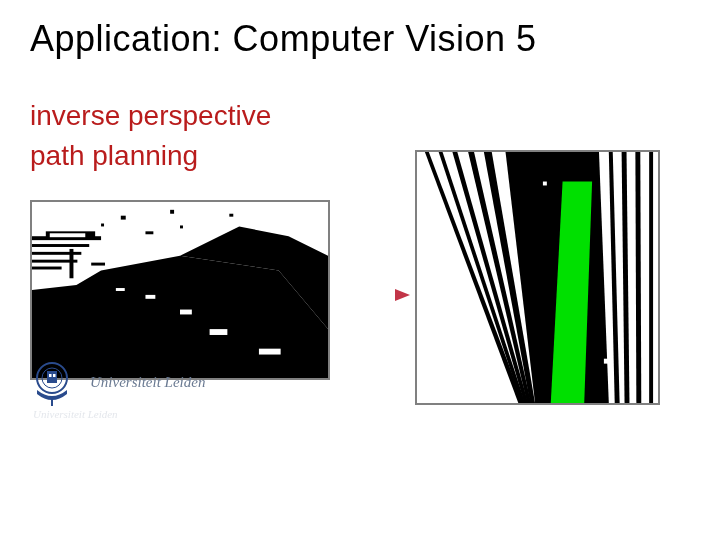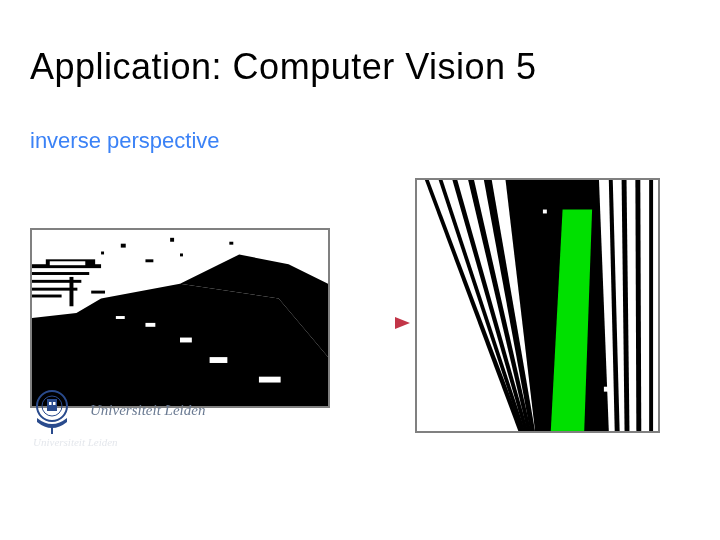--- a/index.html
+++ b/index.html
@@ -9,34 +9,33 @@
     height: 540px;
     background: #ffffff;
     font-family: Verdana, Arial, sans-serif;
     overflow: hidden;
     position: relative;
   }
   .slide {
     width: 720px;
     height: 428px;
     position: relative;
-    margin-top: 28px;
   }
   .title {
     position: absolute;
     left: 30px;
     top: 18px;
     font-size: 36px;
     color: #000;
     letter-spacing: 0.5px;
   }
   .sub {
     position: absolute;
-    font-size: 22px;
-    color: #3b82f6;
+    font-size: 28px;
+    color: #b91c1c;
   }
   .sub1 { left: 30px; top: 100px; }
   .sub2 { left: 30px; top: 140px; }
 
   
   .img-frame {
     position: absolute;
     background: #fff;
     border: 2px solid #808080;
     box-sizing: border-box;
@@ -104,20 +103,21 @@
   }
 </style>
 </head>
 <body>
 
 <div class="slide">
 
   <div class="title">Application: Computer Vision 5</div>
 
   <div class="sub sub1">inverse perspective</div>
+  <div class="sub sub2">path planning</div>
 
   <div class="img-frame img-left" aria-label="binary road perspective image">
     <svg viewBox="0 0 300 180" preserveAspectRatio="none">
       <rect x="0" y="0" width="300" height="180" fill="#ffffff"></rect>
 
       <polygon points="0,180 0,90 45,85 70,70 150,55 250,70 300,130 300,180" fill="#000000"></polygon>
 
       <polygon points="150,55 210,25 260,35 300,55 300,130 250,70" fill="#000000"></polygon>
 
       <rect x="180" y="130" width="18" height="6" fill="#ffffff"></rect>

